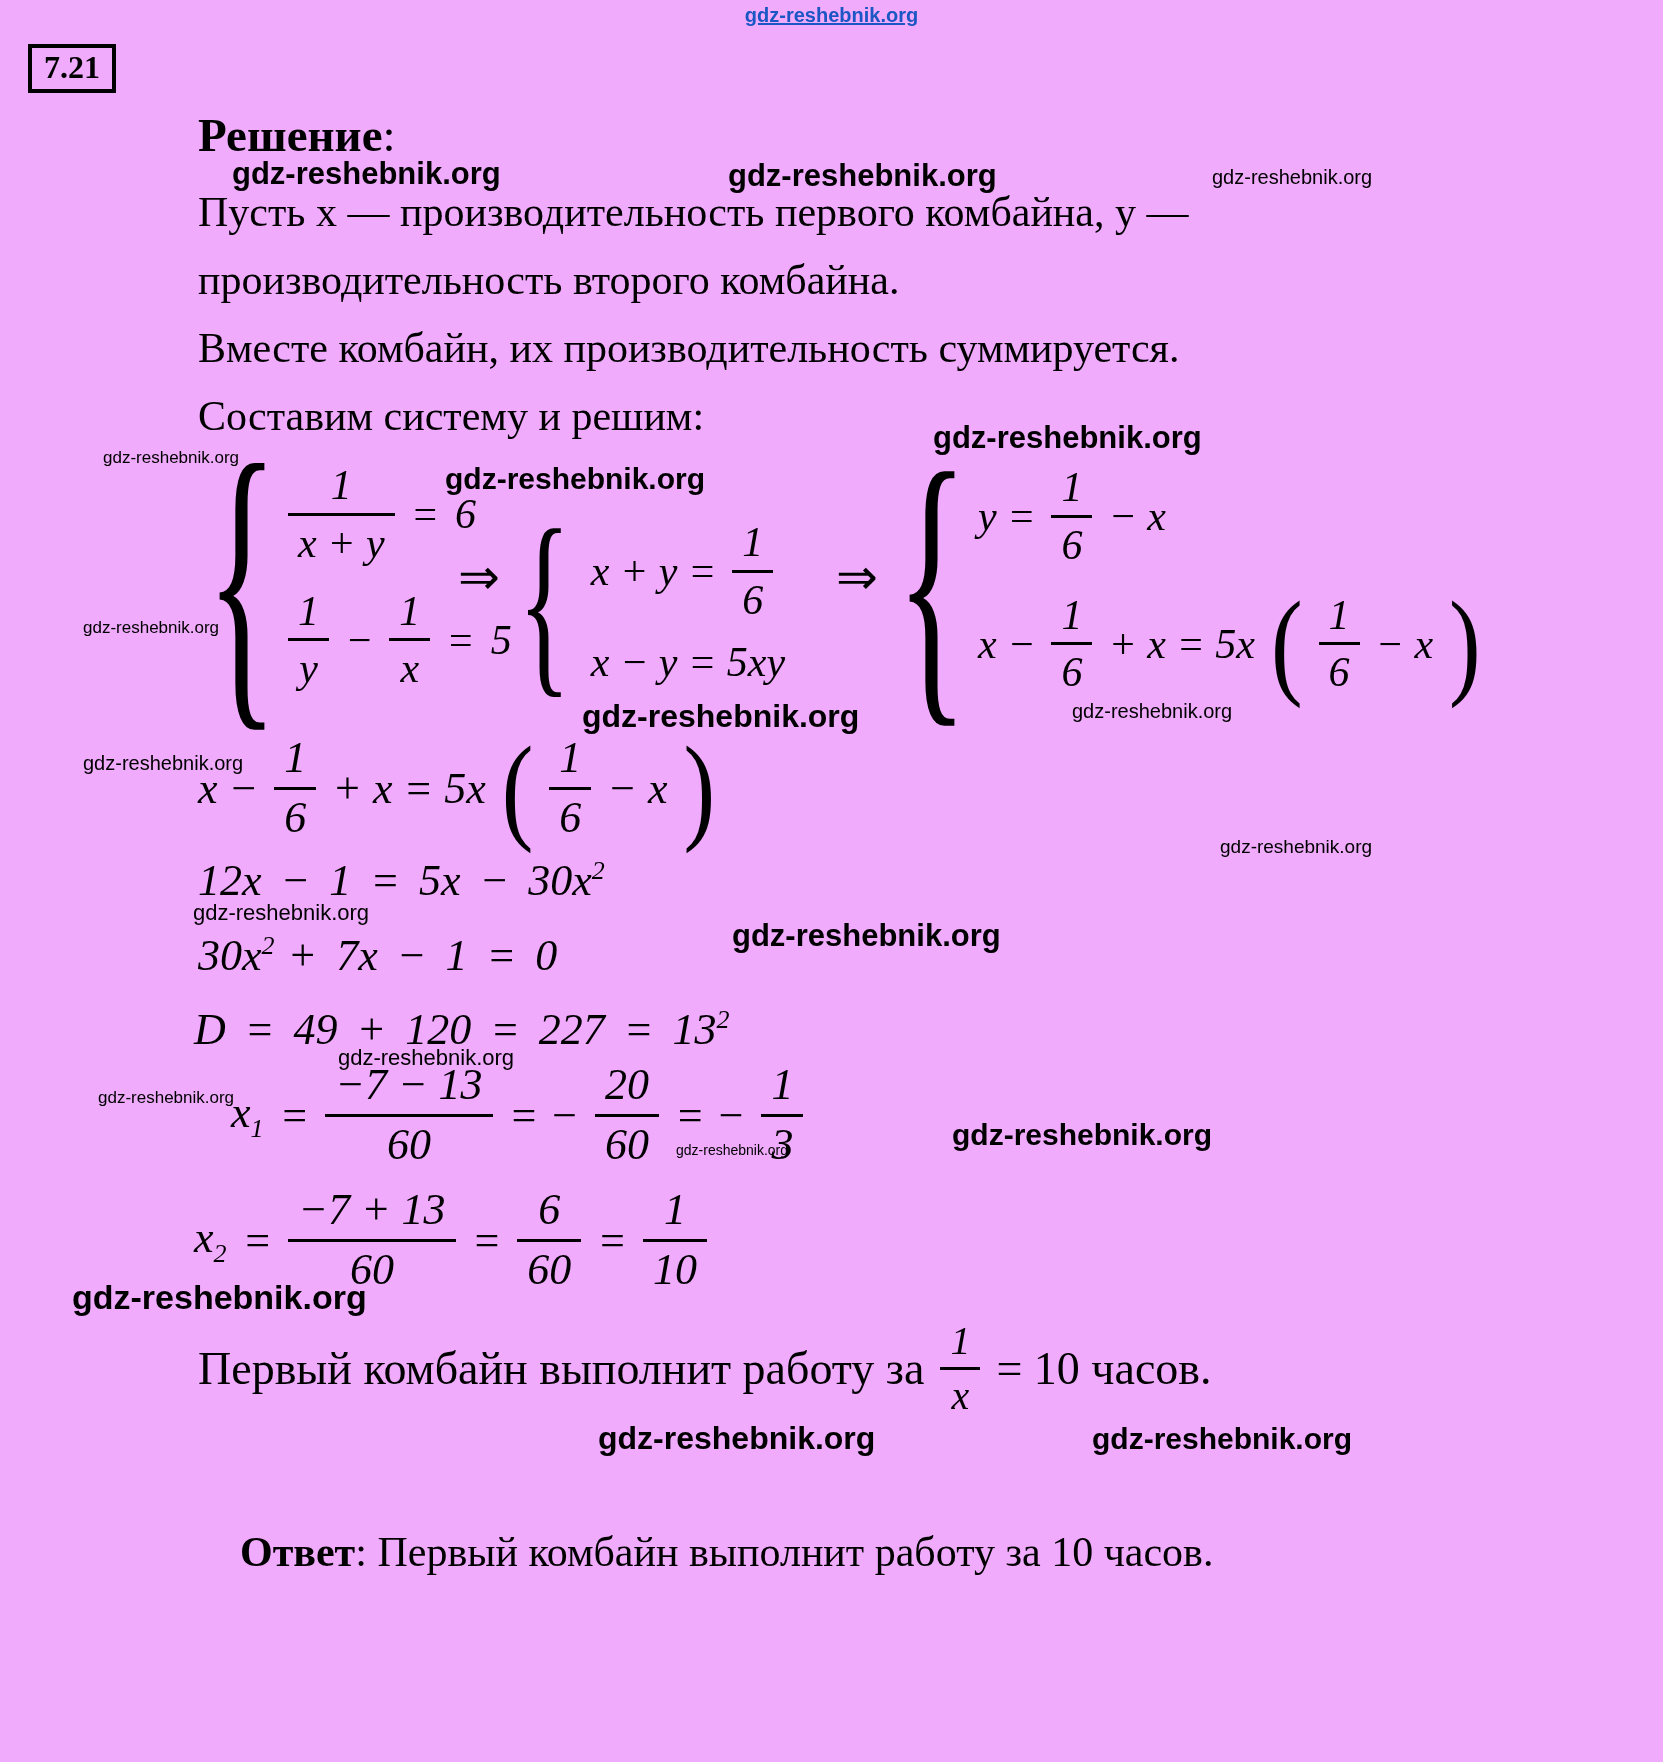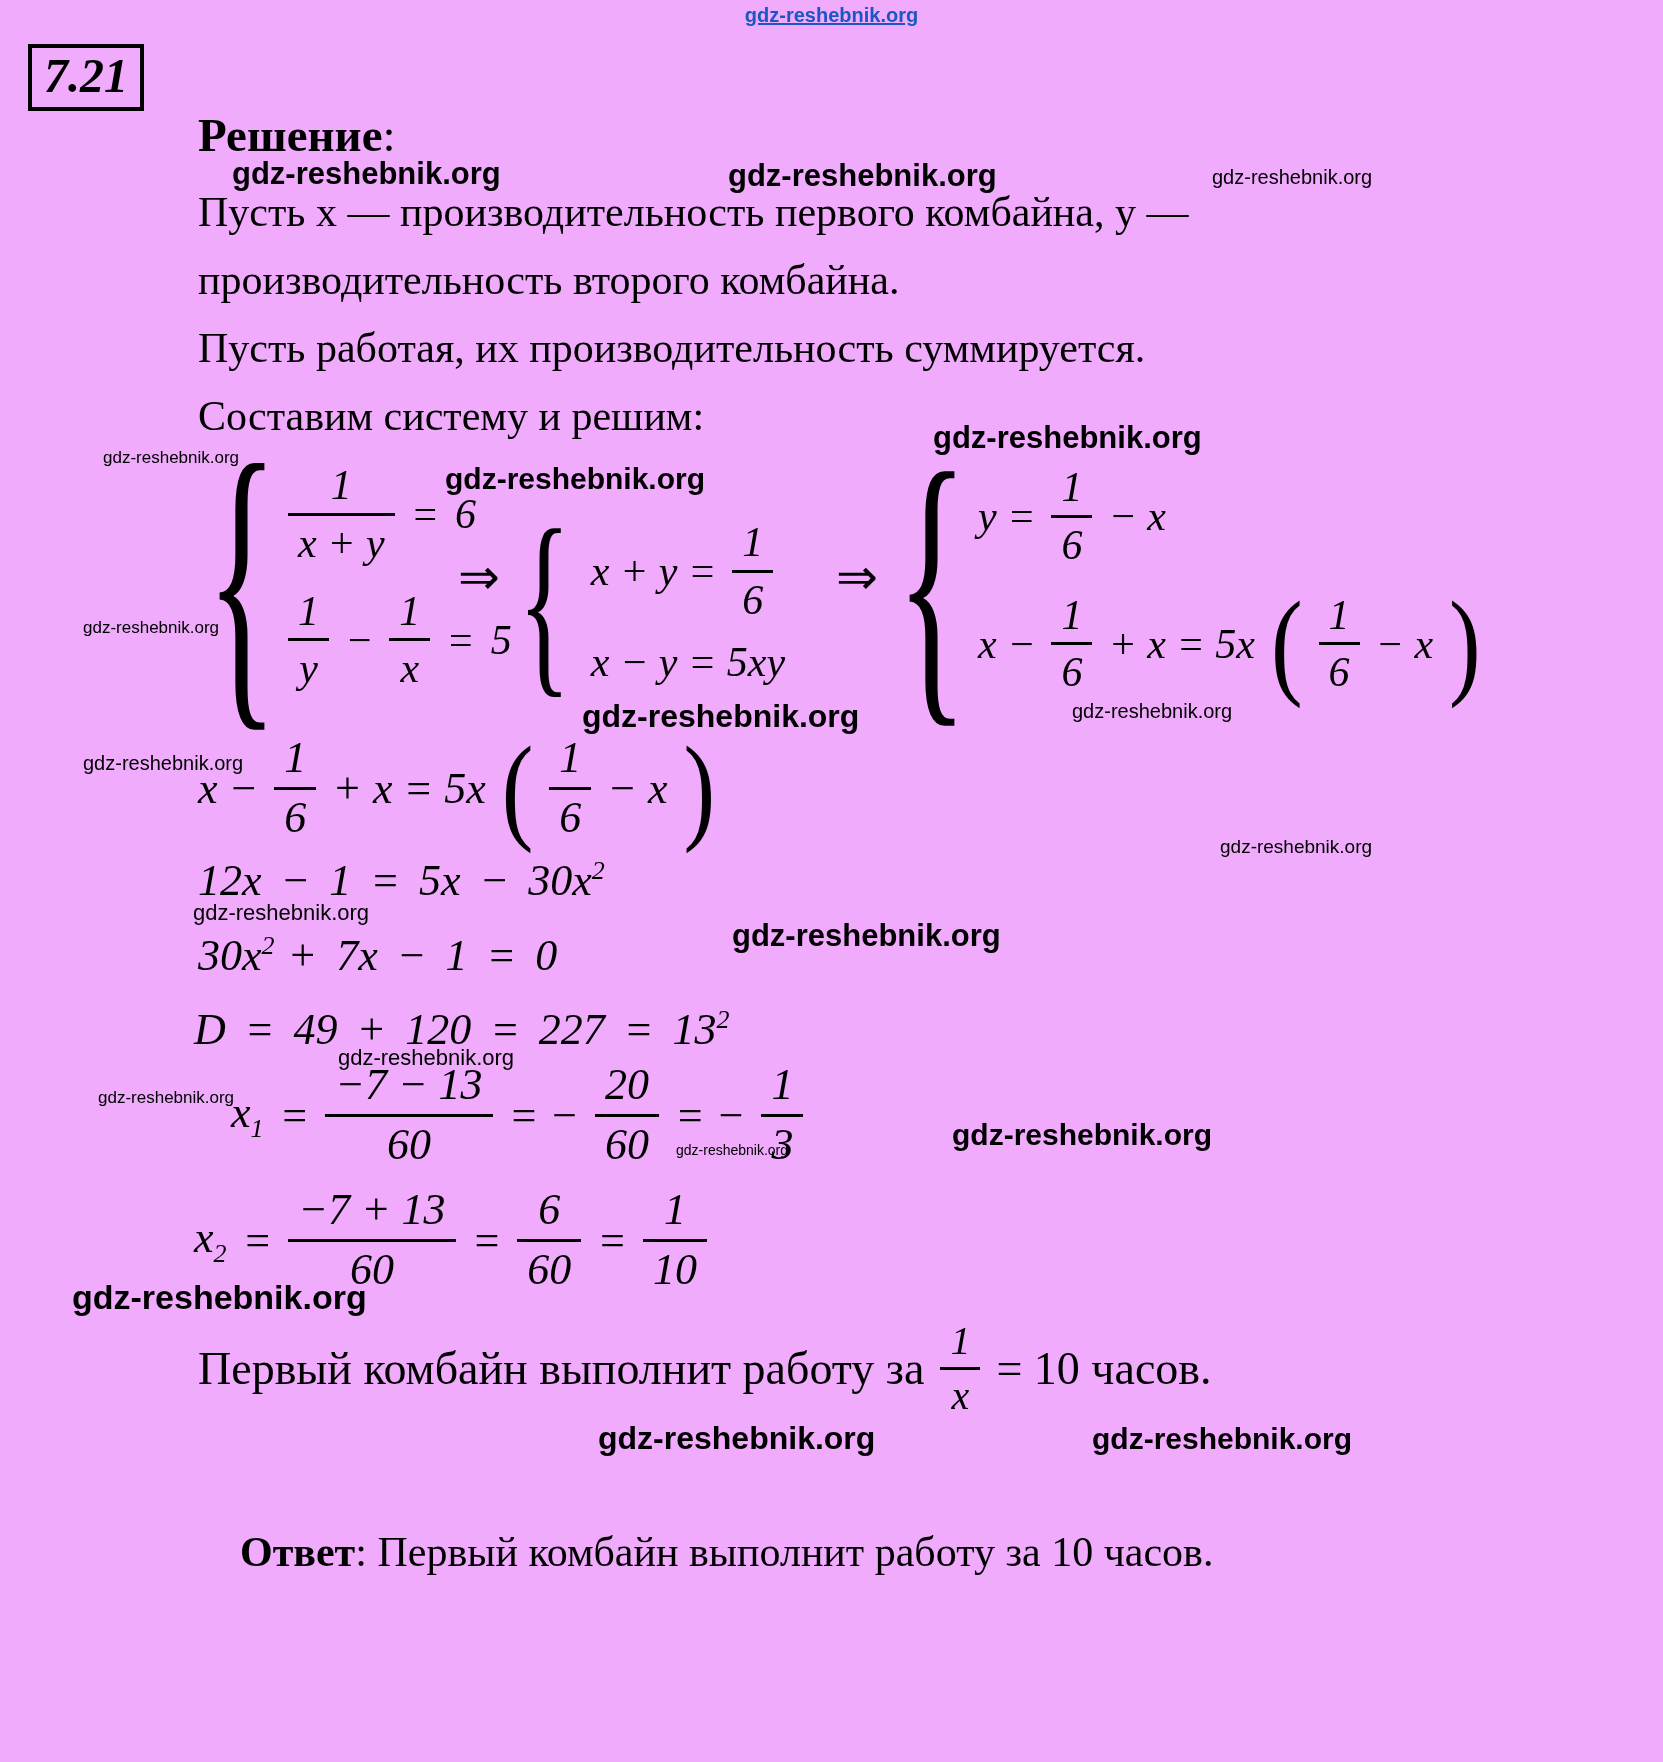--- a/index.html
+++ b/index.html
@@ -8,21 +8,21 @@
     position:relative; width:1663px; height:1762px; background:#f0abfc;
     font-family:"Liberation Serif", serif; color:#000; overflow:hidden;
   }
   .toplink {
     position:absolute; top:4px; left:50%; transform:translateX(-50%);
     font-family:"Liberation Sans", sans-serif; font-size:20px; font-weight:700;
     color:#1a56c4; text-decoration:underline; cursor:pointer; white-space:nowrap;
   }
   .numbox {
     position:absolute; left:28px; top:44px; border:4px solid #000;
-    padding:2px 12px 4px; font-size:48px; font-weight:700; line-height:1.1;font-style:italic;
+    padding:2px 12px 4px; font-size:32px; font-weight:700; line-height:1.1;
   }
   .solution { position:absolute; left:198px; top:108px; font-size:47px; }
   .solution b { font-weight:700; }
   .wm {
     position:absolute; font-family:"Liberation Sans", sans-serif;
     white-space:nowrap; color:#000;
   }
   .wm.b { font-weight:700; }
   .txt { position:absolute; font-size:42px; white-space:nowrap; }
   .mline {
@@ -81,21 +81,21 @@
   <span class="wm" style="left:338px; top:1045px; font-size:22px;">gdz-reshebnik.org</span>
   <span class="wm" style="left:98px; top:1088px; font-size:17px;">gdz-reshebnik.org</span>
   <span class="wm" style="left:676px; top:1142px; font-size:14px;">gdz-reshebnik.org</span>
   <span class="wm b" style="left:952px; top:1118px; font-size:30px;">gdz-reshebnik.org</span>
   <span class="wm b" style="left:72px; top:1278px; font-size:34px;">gdz-reshebnik.org</span>
   <span class="wm b" style="left:598px; top:1420px; font-size:32px;">gdz-reshebnik.org</span>
   <span class="wm b" style="left:1092px; top:1422px; font-size:30px;">gdz-reshebnik.org</span>
 
   <div class="txt" style="left:198px; top:188px;">Пусть x —  производительность первого комбайна, y  —</div>
   <div class="txt" style="left:198px; top:256px;">производительность второго комбайна.</div>
-  <div class="txt" style="left:198px; top:324px;">Пусть работая, их производительность суммируется.</div>
+  <div class="txt" style="left:198px; top:324px;">Вместе комбайн, их производительность суммируется.</div>
   <div class="txt" style="left:198px; top:392px;">Составим систему и решим:</div>
 
   <div class="mrow" style="left:206px; top:452px; height:250px;">
     <span class="brace br1">{</span>
     <div class="syscol" style="gap:20px;">
       <div class="srow">
         <span class="frac">
             <span class="num">1</span>
             <span class="den">x + y</span>
           </span>

